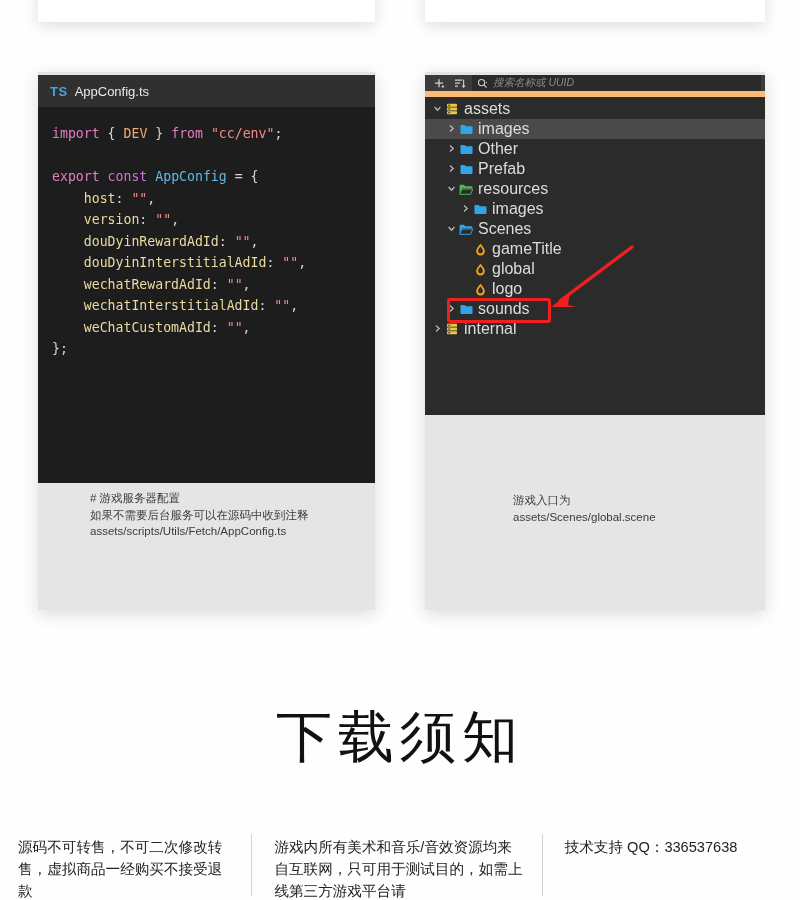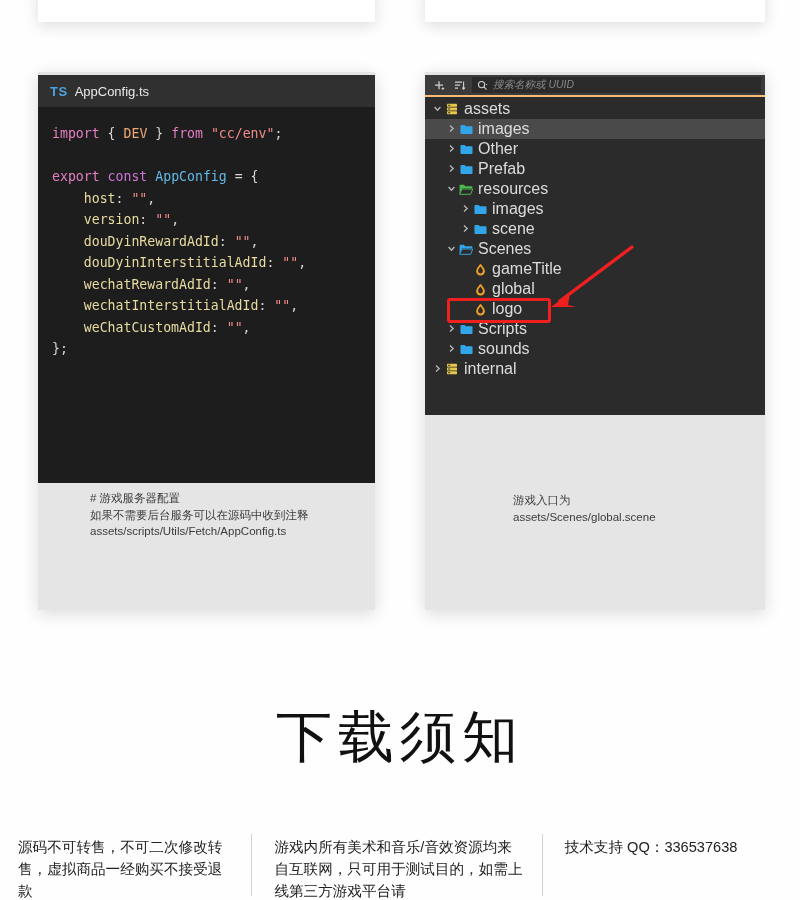--- a/index.html
+++ b/index.html
@@ -104,21 +104,21 @@
     background: #2b2b2b;
     overflow: hidden;
   }
   .assets-toolbar {
     height: 22px;
     background: #3b3b3b;
     display: flex;
     align-items: center;
     padding: 0 4px;
     box-sizing: border-box;
-    border-bottom: 2px solid #fdba74;
+    border-bottom: 6px solid #fdba74;
   }
   .tb-icon {
     width: 20px; height: 18px;
     display: flex; align-items: center; justify-content: center;
     color: #c9c9c9;
   }
   .searchbox {
     flex: 1;
     height: 16px;
     background: #2a2a2a;
@@ -347,31 +347,20 @@
           <span class="arrow"><svg width="9" height="9" viewBox="0 0 9 9">
               <path d="M3 1.6 L6.2 4.5 L3 7.4" stroke="#b8b8b8" stroke-width="1.3" fill="none"></path>
             </svg></span>
           <span class="icon">
             <svg width="13" height="11" viewBox="0 0 14 11">
               <path d="M0.5 1.6 A1 1 0 0 1 1.5 0.6 H5 L6.3 2.1 H12.5 A1 1 0 0 1 13.5 3.1 V9.4 A1 1 0 0 1 12.5 10.4 H1.5 A1 1 0 0 1 0.5 9.4 Z" fill="#31a5e8"></path>
             </svg>
           </span>
           <span class="label">images</span>
         </div>
-        <div class="row d2" id="tree-row-6">
-          <span class="arrow"><svg width="9" height="9" viewBox="0 0 9 9">
-              <path d="M3 1.6 L6.2 4.5 L3 7.4" stroke="#b8b8b8" stroke-width="1.3" fill="none"></path>
-            </svg></span>
-          <span class="icon">
-            <svg width="13" height="11" viewBox="0 0 14 11">
-              <path d="M0.5 1.6 A1 1 0 0 1 1.5 0.6 H5 L6.3 2.1 H12.5 A1 1 0 0 1 13.5 3.1 V9.4 A1 1 0 0 1 12.5 10.4 H1.5 A1 1 0 0 1 0.5 9.4 Z" fill="#31a5e8"></path>
-            </svg>
-          </span>
-          <span class="label">scene</span>
-        </div>
         <div class="row d1" id="tree-row-7">
           <span class="arrow"><svg width="9" height="9" viewBox="0 0 9 9">
               <path d="M1.6 3 L4.5 6.2 L7.4 3" stroke="#b8b8b8" stroke-width="1.3" fill="none"></path>
             </svg></span>
           <span class="icon">
             <svg width="14" height="11" viewBox="0 0 14 11">
               <path d="M0.6 9.8 V1.6 A1 1 0 0 1 1.6 0.7 H4.9 L6.2 2.2 H12.4 A1 1 0 0 1 13.4 3.2 V4.2 H3.2 L0.6 9.8 Z" fill="#31a5e8"></path>
               <path d="M2.9 5 H13.8 L11.6 10.3 H0.7 Z" fill="#2b2b2b" stroke="#31a5e8" stroke-width="1"></path>
             </svg>
           </span>
@@ -399,31 +388,20 @@
         </div>
         <div class="row d2" id="tree-row-10">
           <span class="arrow"></span>
           <span class="icon">
             <svg width="11" height="13" viewBox="0 0 11 13">
               <path d="M5.5 0.8 C5.5 0.8 1.2 5.4 1.2 8.2 A4.3 4.3 0 0 0 9.8 8.2 C9.8 5.4 5.5 0.8 5.5 0.8 Z" fill="#f0a020"></path>
               <path d="M5.5 3.4 C5.5 3.4 3.1 6.1 3.1 8.1 A2.4 2.4 0 0 0 7.9 8.1 C7.9 6.1 5.5 3.4 5.5 3.4 Z" fill="#2b2b2b"></path>
             </svg>
           </span>
           <span class="label">logo</span>
-        </div>
-        <div class="row d1" id="tree-row-11">
-          <span class="arrow"><svg width="9" height="9" viewBox="0 0 9 9">
-              <path d="M3 1.6 L6.2 4.5 L3 7.4" stroke="#b8b8b8" stroke-width="1.3" fill="none"></path>
-            </svg></span>
-          <span class="icon">
-            <svg width="13" height="11" viewBox="0 0 14 11">
-              <path d="M0.5 1.6 A1 1 0 0 1 1.5 0.6 H5 L6.3 2.1 H12.5 A1 1 0 0 1 13.5 3.1 V9.4 A1 1 0 0 1 12.5 10.4 H1.5 A1 1 0 0 1 0.5 9.4 Z" fill="#31a5e8"></path>
-            </svg>
-          </span>
-          <span class="label">Scripts</span>
         </div>
         <div class="row d1" id="tree-row-12">
           <span class="arrow"><svg width="9" height="9" viewBox="0 0 9 9">
               <path d="M3 1.6 L6.2 4.5 L3 7.4" stroke="#b8b8b8" stroke-width="1.3" fill="none"></path>
             </svg></span>
           <span class="icon">
             <svg width="13" height="11" viewBox="0 0 14 11">
               <path d="M0.5 1.6 A1 1 0 0 1 1.5 0.6 H5 L6.3 2.1 H12.5 A1 1 0 0 1 13.5 3.1 V9.4 A1 1 0 0 1 12.5 10.4 H1.5 A1 1 0 0 1 0.5 9.4 Z" fill="#31a5e8"></path>
             </svg>
           </span>

